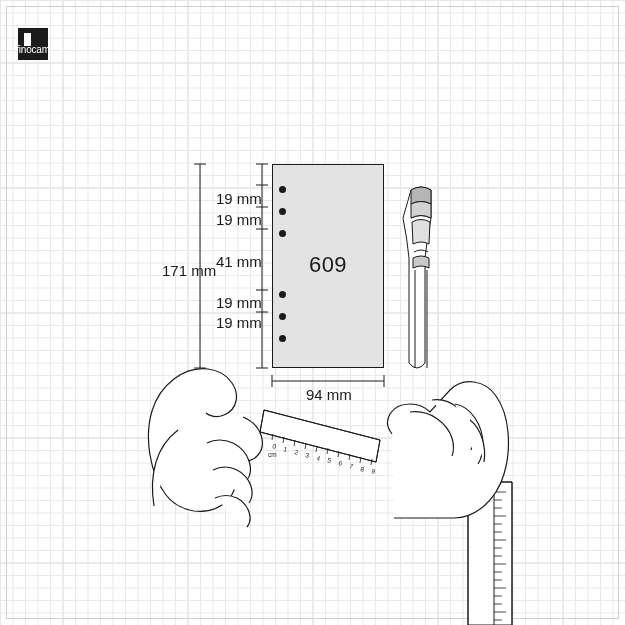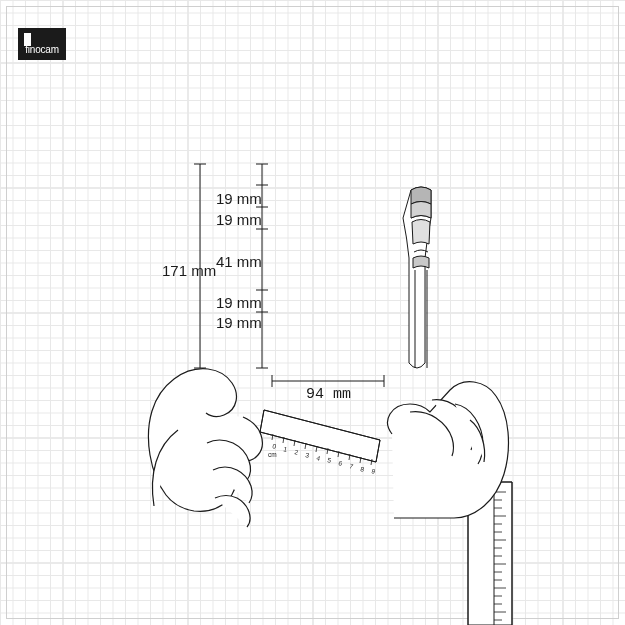--- a/index.html
+++ b/index.html
@@ -36,21 +36,21 @@
     width: 613px;
     height: 613px;
     border: 1px solid #cfcfcf;
     box-sizing: border-box;
   }
   
   #logo {
     position: absolute;
     left: 18px;
     top: 28px;
-    width: 48px;
+    width: 30px;
     height: 32px;
     background: #1b1b1b;
     color: #ffffff;
     font-size: 10px;
     letter-spacing: -0.2px;
     display: flex;
     align-items: center;
     justify-content: center;
     font-family: "Liberation Sans", sans-serif;
   }
@@ -118,28 +118,37 @@
 
 <div id="page">
   <div id="grid"></div>
   <div id="frame"></div>
 
   <div id="logo">
     <div class="bar"></div>
     <span class="txt">finocam</span>
   </div>
 
+  <div id="sheet">
+    <div class="code">609</div>
+    <div class="hole" style="left:6px; top:21px;"></div>
+    <div class="hole" style="left:6px; top:43px;"></div>
+    <div class="hole" style="left:6px; top:65px;"></div>
+    <div class="hole" style="left:6px; top:126px;"></div>
+    <div class="hole" style="left:6px; top:148px;"></div>
+    <div class="hole" style="left:6px; top:170px;"></div>
+  </div>
 
   <div class="dimlabel" style="left:216px; top:190px;">19 mm</div>
   <div class="dimlabel" style="left:216px; top:211px;">19 mm</div>
   <div class="dimlabel" style="left:216px; top:253px;">41 mm</div>
   <div class="dimlabel" style="left:216px; top:294px;">19 mm</div>
   <div class="dimlabel" style="left:216px; top:314px;">19 mm</div>
   <div class="dimlabel" style="left:162px; top:262px;">171 mm</div>
-  <div class="dimlabel" style="left:306px; top:386px;font-family:Liberation Mono, monospace;">94 mm</div>
+  <div class="dimlabel" style="left:306px; top:386px;">94 mm</div>
 
   <div class="rule-num" style="left:268px; top:451px;">cm</div>
 
   <svg class="overlay" xmlns="http://www.w3.org/2000/svg">
     <g stroke="#1b1b1b" fill="none" stroke-width="1">
 
       <line x1="200" y1="164" x2="200" y2="368"></line>
       <line x1="194" y1="164" x2="206" y2="164"></line>
       <line x1="194" y1="368" x2="206" y2="368"></line>
 

